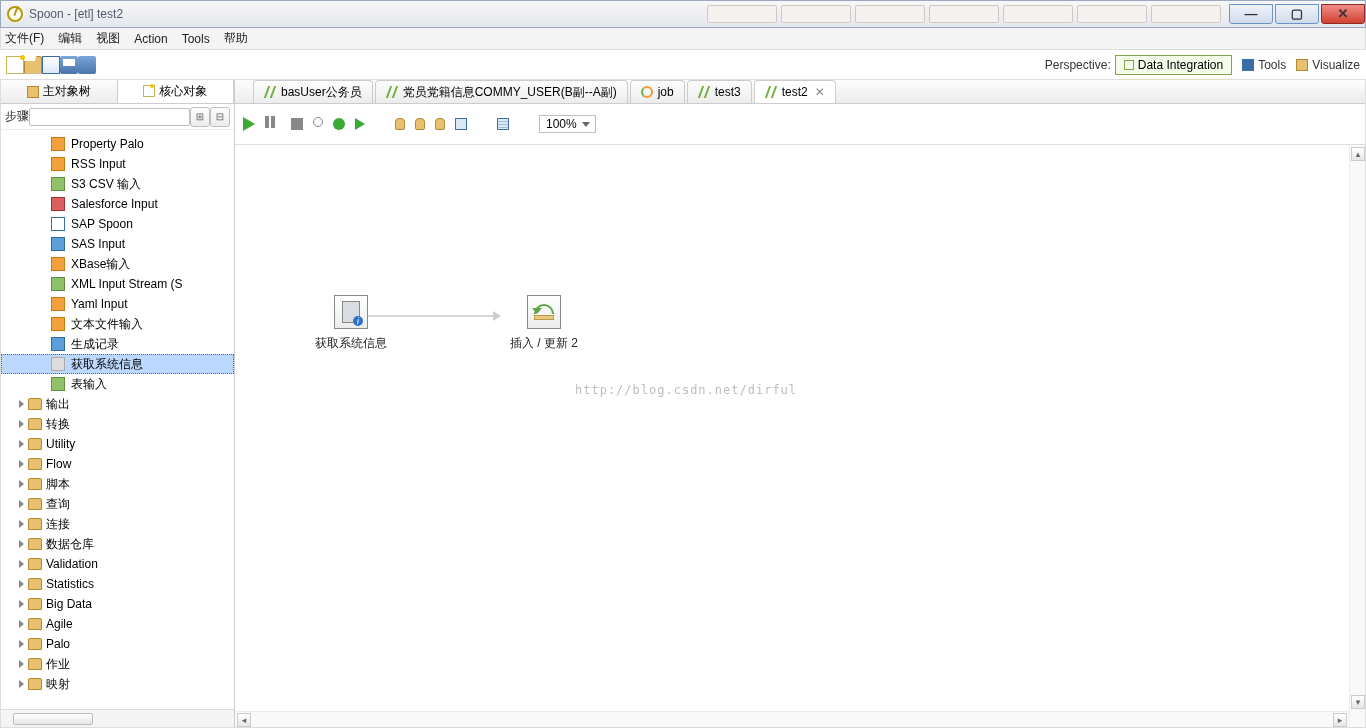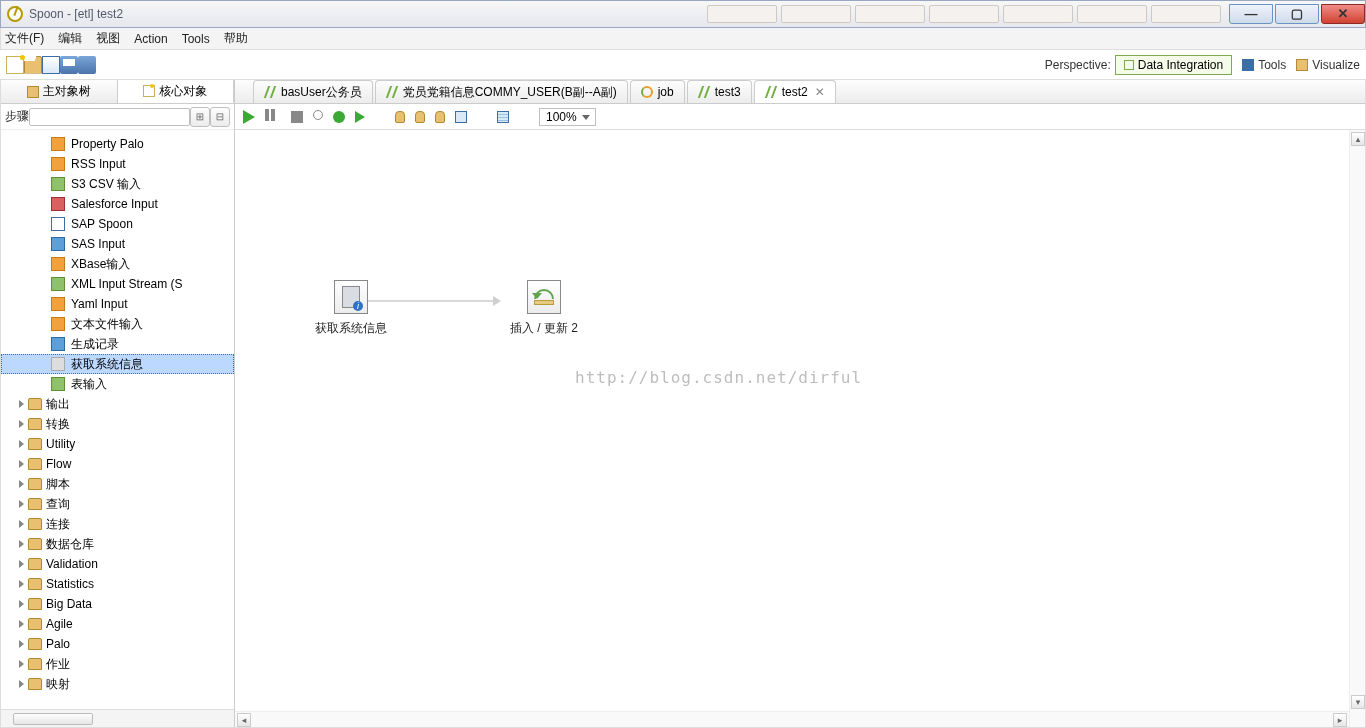--- a/index.html
+++ b/index.html
@@ -77,21 +77,21 @@
 .rightpanel{flex:1;display:flex;flex-direction:column;}
 .edtabs{height:24px;display:flex;border-bottom:1px solid #ccc;background:linear-gradient(#fdfdfd,#ececec);padding-left:18px;}
 .edtab{display:flex;align-items:center;gap:5px;padding:0 10px;border:1px solid #ccc;border-bottom:none;margin-right:2px;border-radius:4px 4px 0 0;background:linear-gradient(#fdfdfd,#ececec);}
 .edtab.active{background:#fff;}
 .edtab .x{color:#888;margin-left:2px;}
 .tabico{width:12px;height:12px;display:inline-block;position:relative;}
 .tabico.kr::before,.tabico.kr::after{content:"";position:absolute;inset:0;}
 .tabico.kr::before{border-left:2px solid #6fae3e;border-right:2px solid #6fae3e;transform:skewX(-20deg);left:2px;right:2px;}
 .tabico.job{border:2px solid #e8a030;border-left-color:#6fae3e;border-radius:50%;}
 
-.edtoolbar{height:26px;border-bottom:1px solid #ddd;display:flex;align-items:center;padding:0 8px;gap:10px;}
+.edtoolbar{height:41px;border-bottom:1px solid #ddd;display:flex;align-items:center;padding:0 8px;gap:10px;}
 .et{width:16px;height:16px;display:inline-block;}
 .et-play{width:0;height:0;border-left:12px solid #3aaa35;border-top:7px solid transparent;border-bottom:7px solid transparent;}
 .et-pause{display:flex;gap:2px;}
 .et-pause span{width:4px;height:12px;background:#888;}
 .et-stop{width:12px;height:12px;background:#888;}
 .et-mag{border:1px solid #888;border-radius:50%;width:10px;height:10px;position:relative;top:-2px;}
 .et-bug{background:#3aaa35;border-radius:50%;width:12px;height:12px;}
 .et-play2{width:0;height:0;border-left:10px solid #3aaa35;border-top:6px solid transparent;border-bottom:6px solid transparent;}
 .et-db{width:10px;height:12px;background:#e8c070;border:1px solid #b18a34;border-radius:4px 4px 2px 2px;}
 .et-sql{width:12px;height:12px;border:1px solid #3a6ea5;background:#dbe8f6;}
@@ -114,21 +114,21 @@
 .nicon-sys{width:18px;height:22px;background:#d9dde3;border:1px solid #888;position:relative;}
 .nicon-sys::after{content:"i";position:absolute;right:-4px;bottom:-4px;width:10px;height:10px;border-radius:50%;background:#2d72c8;color:#fff;font-size:9px;text-align:center;line-height:10px;font-style:italic;}
 .nicon-upd{width:20px;height:16px;position:relative;}
 .nicon-upd::before{content:"";position:absolute;left:0;right:0;top:0;height:8px;border:2px solid #5fa34b;border-bottom:none;border-radius:12px 12px 0 0;}
 .nicon-upd::after{content:"";position:absolute;left:-2px;top:4px;border-left:5px solid transparent;border-right:5px solid transparent;border-top:6px solid #5fa34b;}
 .nicon-upd .bar{position:absolute;left:0;right:0;bottom:0;height:5px;background:#e7c980;border:1px solid #b99a45;}
 
 .hop{position:absolute;height:2px;background:#d8d8d8;}
 .hop .arrow{position:absolute;right:-1px;top:-4px;width:0;height:0;border-left:8px solid #cfcfcf;border-top:5px solid transparent;border-bottom:5px solid transparent;}
 
-.wm{position:absolute;color:#bdbdbd;font-size:16px;font-family:monospace;letter-spacing:1px;}
+.wm{position:absolute;color:#bdbdbd;font-size:12px;font-family:monospace;letter-spacing:1px;}
 </style>
 </head>
 <body>
 
 <div class="titlebar">
   <span class="icon"></span>
   <span class="title">Spoon - [etl] test2</span>
   <div class="taskbar">
     <div></div>
       <div></div>

